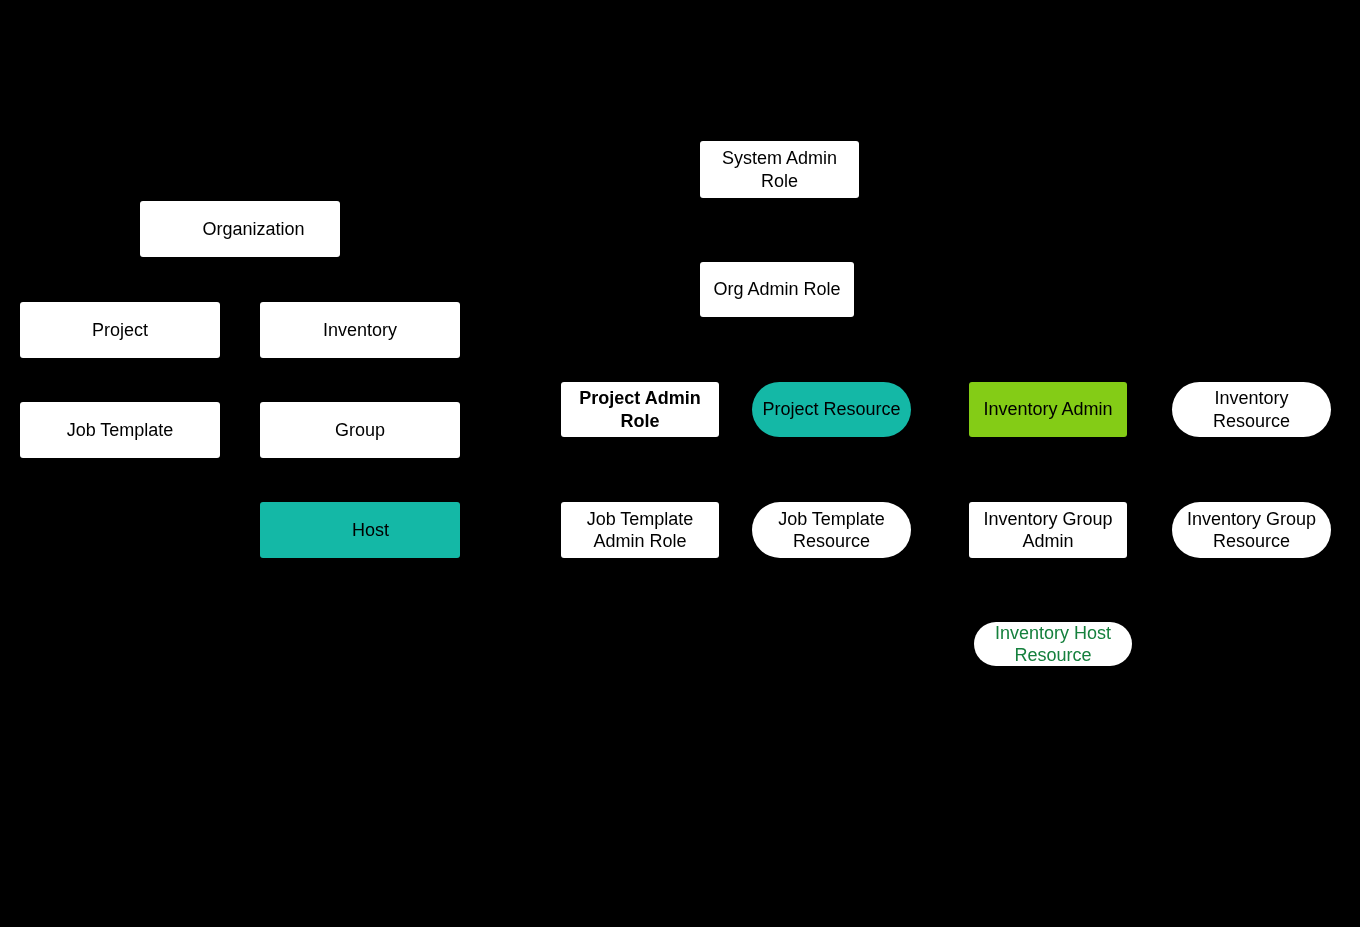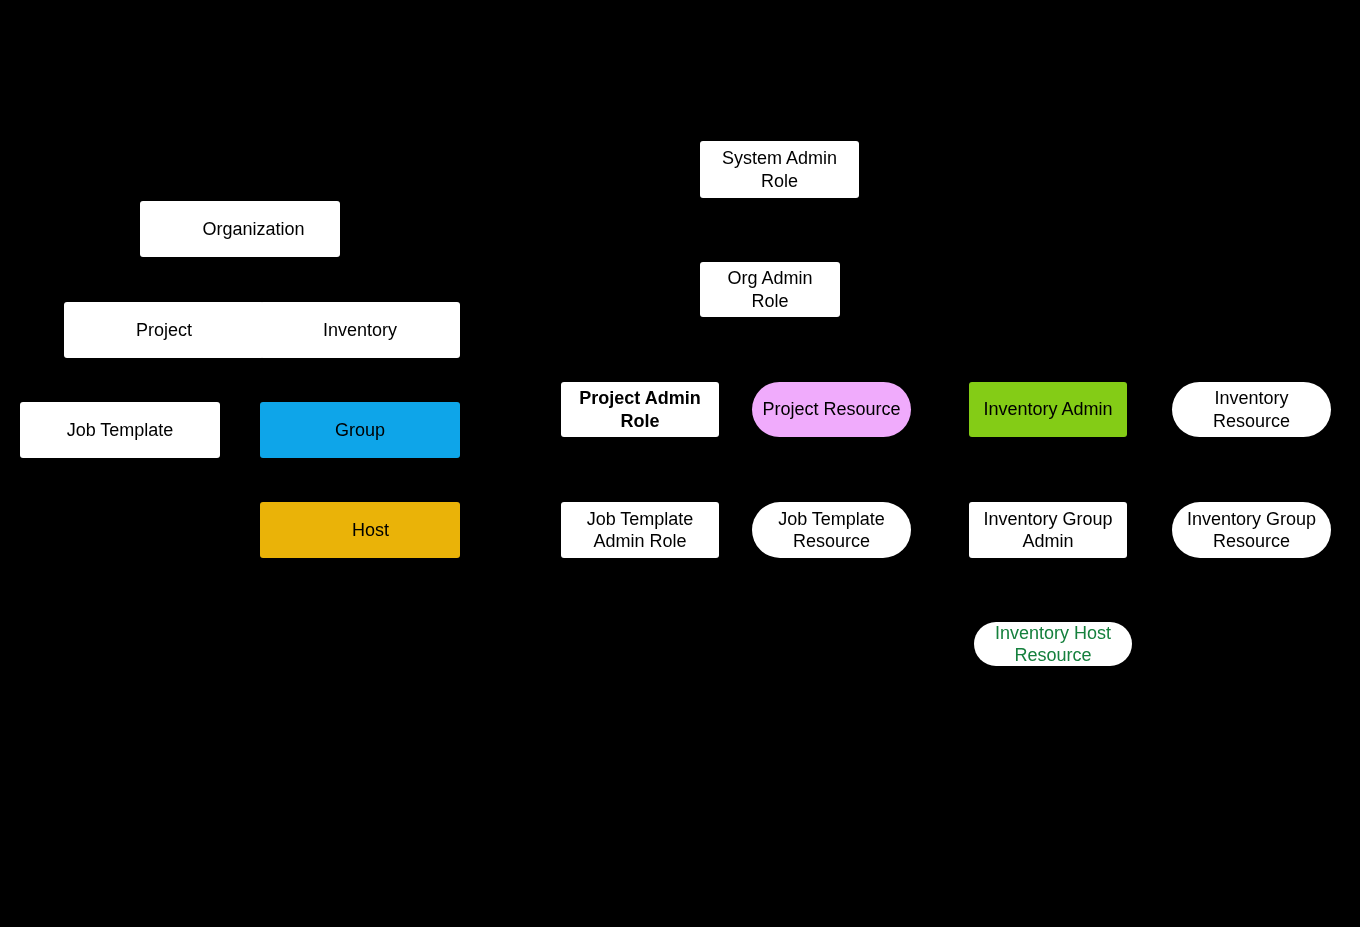--- a/index.html
+++ b/index.html
@@ -38,31 +38,31 @@
   }
   .pill {
     border-radius: 999px;
   }
 </style>
 </head>
 <body>
 
 <div id="canvas">
     <div class="node rect" style="left: 140px; top: 201px; width: 200px; height: 56px; background: rgb(255, 255, 255); color: rgb(0, 0, 0); padding-left: 35px;">Organization</div>
-    <div class="node rect" style="left: 20px; top: 302px; width: 200px; height: 56px; background: rgb(255, 255, 255); color: rgb(0, 0, 0); margin-left: 44px;">Project</div>
+    <div class="node rect" style="left: 20px; top: 302px; width: 200px; height: 56px; background: rgb(255, 255, 255); color: rgb(0, 0, 0);">Project</div>
     <div class="node rect" style="left: 260px; top: 302px; width: 200px; height: 56px; background: rgb(255, 255, 255); color: rgb(0, 0, 0);">Inventory</div>
     <div class="node rect" style="left: 20px; top: 402px; width: 200px; height: 56px; background: rgb(255, 255, 255); color: rgb(0, 0, 0);">Job Template</div>
-    <div class="node rect" style="left: 260px; top: 402px; width: 200px; height: 56px; background: #0ea5e9; color: rgb(0, 0, 0);">Group</div>
-    <div class="node rect" style="left: 260px; top: 502px; width: 200px; height: 56px; background: #eab308; color: rgb(0, 0, 0); padding-left: 29px;">Host</div>
+    <div class="node rect" style="left: 260px; top: 402px; width: 200px; height: 56px; background: #ffffff; color: rgb(0, 0, 0);">Group</div>
+    <div class="node rect" style="left: 260px; top: 502px; width: 200px; height: 56px; background: #14b8a6; color: rgb(0, 0, 0); padding-left: 29px;">Host</div>
     <div class="node rect" style="left: 700px; top: 141px; width: 159px; height: 57px; background: rgb(255, 255, 255); color: rgb(0, 0, 0);">System Admin
 Role</div>
-    <div class="node rect" style="left: 700px; top: 262px; width: 140px; height: 55px; background: rgb(255, 255, 255); color: rgb(0, 0, 0);">Org Admin Role</div>
+    <div class="node rect" style="left: 700px; top: 262px; width: 154px; height: 55px; background: rgb(255, 255, 255); color: rgb(0, 0, 0);">Org Admin Role</div>
     <div class="node rect" style="left: 561px; top: 382px; width: 158px; height: 55px; background: rgb(255, 255, 255); color: rgb(0, 0, 0); font-weight: bold;">Project Admin
 Role</div>
-    <div class="node pill" style="left: 752px; top: 382px; width: 159px; height: 55px; background: #f0abfc; color: rgb(0, 0, 0);">Project Resource</div>
+    <div class="node pill" style="left: 752px; top: 382px; width: 159px; height: 55px; background: #14b8a6; color: rgb(0, 0, 0);">Project Resource</div>
     <div class="node rect" style="left: 969px; top: 382px; width: 158px; height: 55px; background: #84cc16; color: rgb(0, 0, 0);">Inventory Admin</div>
     <div class="node pill" style="left: 1172px; top: 382px; width: 159px; height: 55px; background: rgb(255, 255, 255); color: rgb(0, 0, 0);">Inventory
 Resource</div>
     <div class="node rect" style="left: 561px; top: 502px; width: 158px; height: 56px; background: rgb(255, 255, 255); color: rgb(0, 0, 0);">Job Template
 Admin Role</div>
     <div class="node pill" style="left: 752px; top: 502px; width: 159px; height: 56px; background: rgb(255, 255, 255); color: rgb(0, 0, 0);">Job Template
 Resource</div>
     <div class="node rect" style="left: 969px; top: 502px; width: 158px; height: 56px; background: rgb(255, 255, 255); color: rgb(0, 0, 0);">Inventory Group
 Admin</div>
     <div class="node pill" style="left: 1172px; top: 502px; width: 159px; height: 56px; background: rgb(255, 255, 255); color: rgb(0, 0, 0);">Inventory Group

